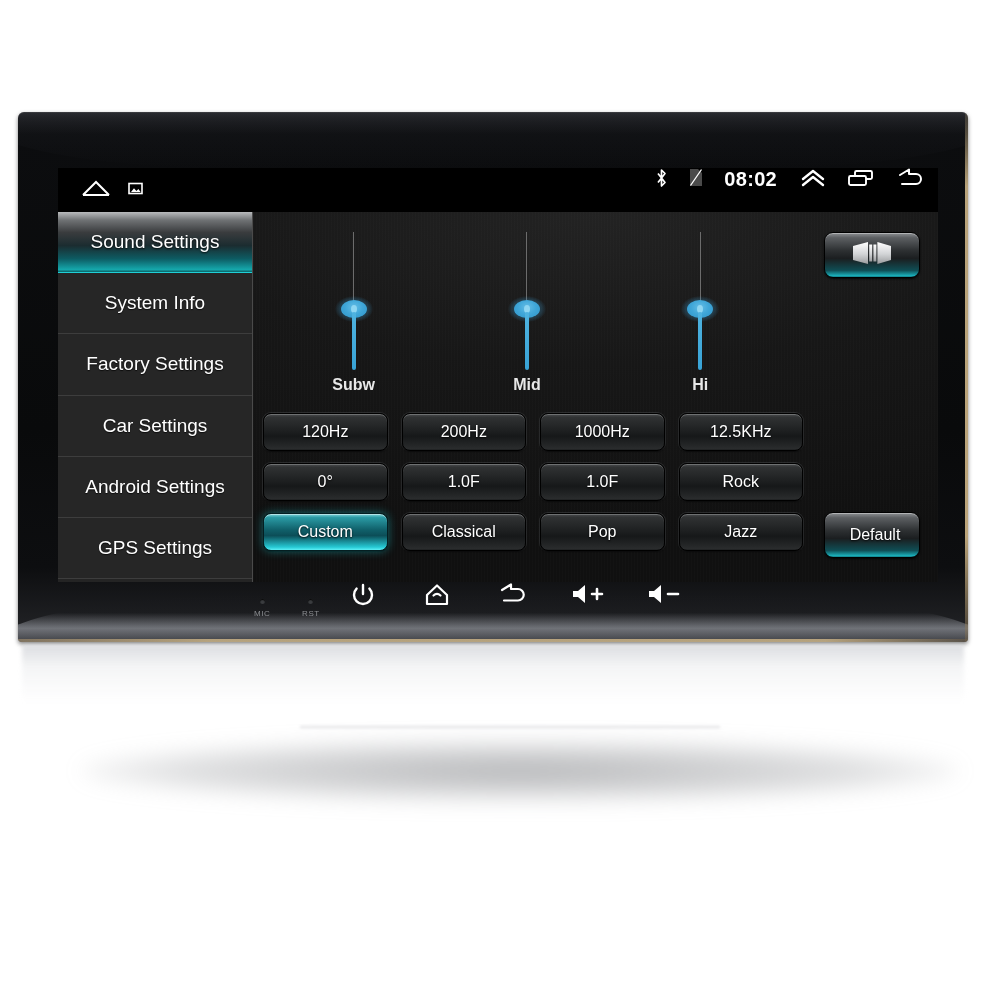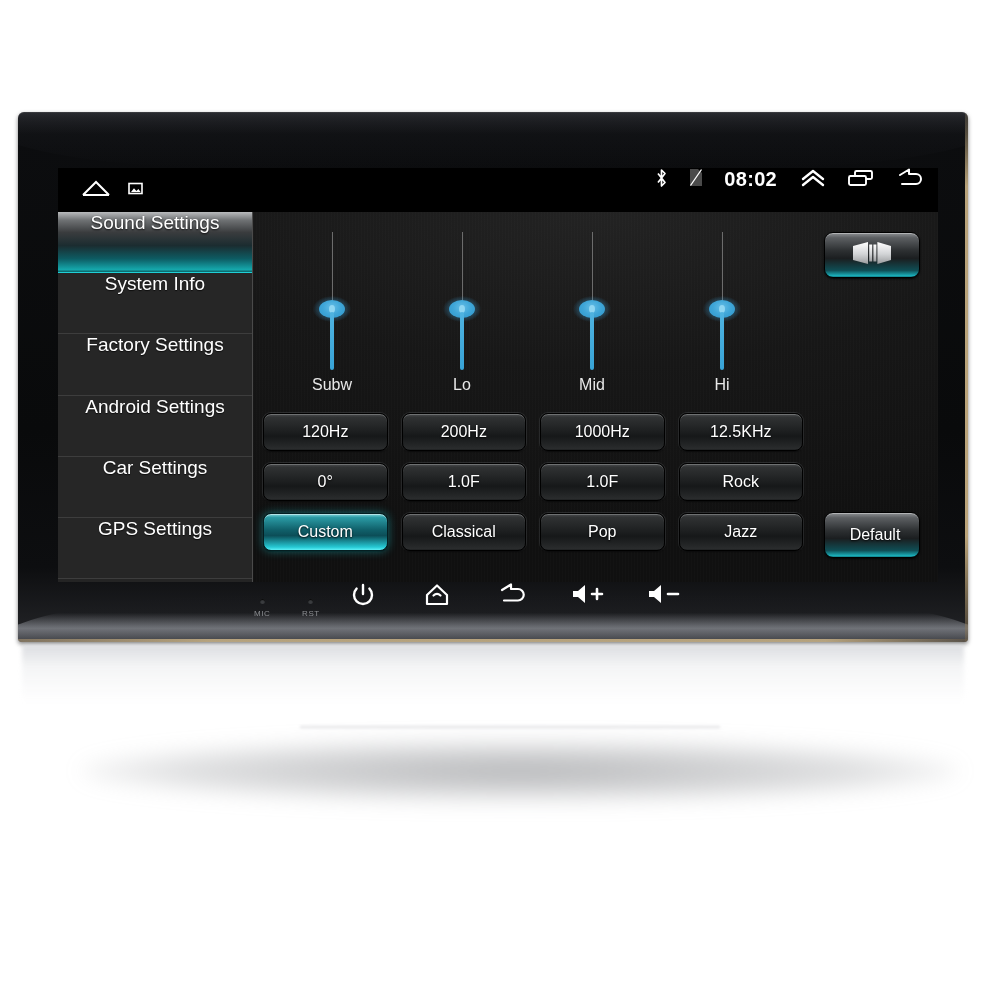--- a/index.html
+++ b/index.html
@@ -122,20 +122,21 @@
   #sidebar {
     width: 195px;
     flex: 0 0 195px;
     background: #242424;
     border-right: 1px solid #4a4a4a;
   }
   .side-item {
     position: relative;
     height: 61.2px;
     display: flex;
+    align-items: center;
     justify-content: center;
     color: #ffffff;
     font-size: 19px;
     background: #262626;
     border-bottom: 1px solid #3d3d3d;
     text-shadow: 0 1px 1px rgba(0,0,0,.7);
     white-space: nowrap;
   }
   .side-item.selected {
     background: linear-gradient(180deg,
@@ -158,20 +159,21 @@
   }
 
   
   #sliders {
     position: absolute;
     left: 14px;
     top: 12px;
     width: 520px;
     height: 170px;
     display: flex;
+    font-weight: bold;
   }
   .slider {
     flex: 1;
     position: relative;
     display: flex;
     flex-direction: column;
     align-items: center;
   }
   .sl-track-top {
     position: absolute;
@@ -425,50 +427,41 @@
           <div class="side-item selected">
             <span>Sound Settings</span>
           </div>
           <div class="side-item">
             <span>System Info</span>
           </div>
           <div class="side-item">
             <span>Factory Settings</span>
           </div>
           <div class="side-item">
+            <span>Car Settings</span>
+          </div>
+          <div class="side-item">
             <span>Android Settings</span>
-          </div>
-          <div class="side-item">
-            <span>Car Settings</span>
           </div>
           <div class="side-item">
             <span>GPS Settings</span>
           </div>
         </nav>
 
         <section id="content">
 
           <div id="sliders">
             <div class="slider">
               <div class="sl-track-top"></div>
               <div class="sl-thumb-wrap">
                 <div class="sl-glow"></div>
                 <div class="sl-thumb"></div>
               </div>
               <div class="sl-track-bot"></div>
               <div class="sl-label">Subw</div>
-            </div>
-            <div class="slider">
-              <div class="sl-track-top"></div>
-              <div class="sl-thumb-wrap">
-                <div class="sl-glow"></div>
-                <div class="sl-thumb"></div>
-              </div>
-              <div class="sl-track-bot"></div>
-              <div class="sl-label">Lo</div>
             </div>
             <div class="slider">
               <div class="sl-track-top"></div>
               <div class="sl-thumb-wrap">
                 <div class="sl-glow"></div>
                 <div class="sl-thumb"></div>
               </div>
               <div class="sl-track-bot"></div>
               <div class="sl-label">Mid</div>
             </div>

